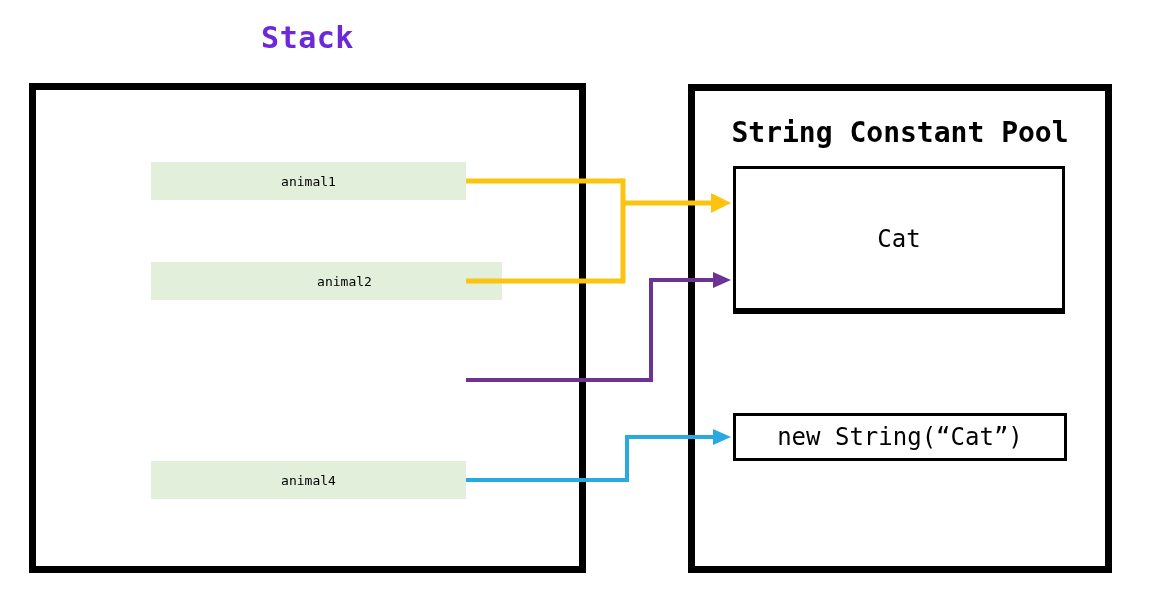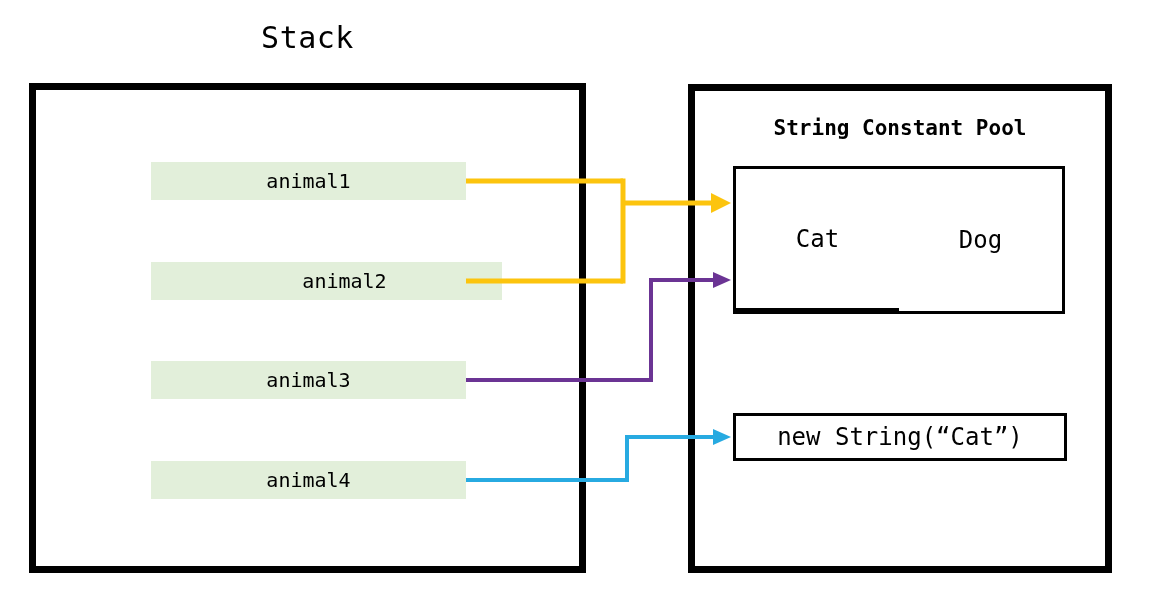--- a/index.html
+++ b/index.html
@@ -10,44 +10,44 @@
   }
   .canvas {
     position: relative;
     width: 1149px;
     height: 613px;
     background: #ffffff;
     overflow: hidden;
   }
   .title {
     position: absolute;
-    font-weight: normal;
+    font-weight: bold;
     font-size: 30px;
-    color: #000000;
+    color: #6d28d9;
     text-align: center;
     letter-spacing: 0.5px;
   }
   .stack-title { left: 29px; top: 20px; width: 557px; }
   .heap-title  { left: 688px; top: 24px; width: 424px; }
 
   .region-box {
     position: absolute;
     border: 7px solid #000000;
     box-sizing: border-box;
     background: transparent;
   }
   .stack-box { left: 29px;  top: 83px; width: 557px; height: 490px; }
   .heap-box  { left: 688px; top: 84px; width: 424px; height: 489px; }
 
   .scp-label {
     position: absolute;
     left: 688px; top: 116px; width: 424px;
     text-align: center;
     font-weight: bold;
-    font-size: 21px;
+    font-size: 28px;
     color: #000000;
   }
 
   .pool-box {
     position: absolute;
     left: 733px; top: 166px; width: 332px; height: 148px;
     border: 3px solid #000000;
     box-sizing: border-box;
     display: flex;
     background: #ffffff;
@@ -74,21 +74,21 @@
     color: #000000;
     background: #ffffff;
   }
 
   .var-box {
     position: absolute;
     left: 151px; width: 315px; height: 38px;
     display: flex;
     align-items: center;
     justify-content: center;
-    font-size: 20px;
+    font-size: 13px;
     color: #000000;
   }
   .var1 { top: 162px; }
   .var2 { top: 262px; padding-left: 36px; }
   .var3 { top: 361px; }
   .var4 { top: 461px; }
 
   .arrows {
     position: absolute;
     left: 0; top: 0;
@@ -104,28 +104,26 @@
 
   <div class="title stack-title">Stack</div>
 
   <div class="region-box stack-box"></div>
   <div class="region-box heap-box"></div>
 
   <div class="scp-label">String Constant Pool</div>
 
   <div class="pool-box">
     <div class="pool-cell">Cat</div>
-    <div class="pool-cell">Dog</div>
   </div>
 
   <div class="new-string-box">new String(“Cat”)</div>
 
   <div class="var-box var1" style="background-color: rgb(226, 239, 218);">animal1</div>
   <div class="var-box var2" style="background-color: rgb(226, 239, 218);">animal2</div>
-  <div class="var-box var3" style="background-color: rgb(226, 239, 218);">animal3</div>
   <div class="var-box var4" style="background-color: rgb(226, 239, 218);">animal4</div>
 
   <svg class="arrows" viewBox="0 0 1149 613" xmlns="http://www.w3.org/2000/svg">
 
     <path d="M466,181 H623" fill="none" stroke-width="5" stroke="#FCC40E"></path>
     <path d="M466,281 H623" fill="none" stroke-width="5" stroke="#FCC40E"></path>
     <path d="M623,178.5 V283.5" fill="none" stroke-width="5" stroke="#FCC40E"></path>
     <path d="M623,203 H712" fill="none" stroke-width="5" stroke="#FCC40E"></path>
     <polygon points="711,193 731,203 711,213" fill="#FCC40E"></polygon>
 

